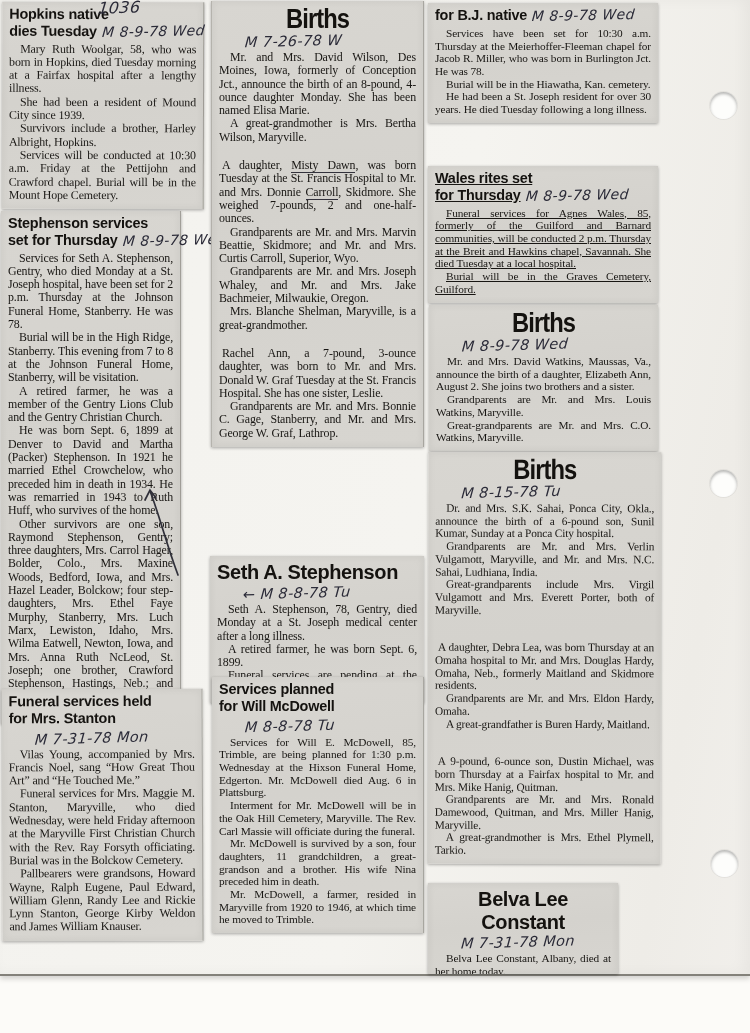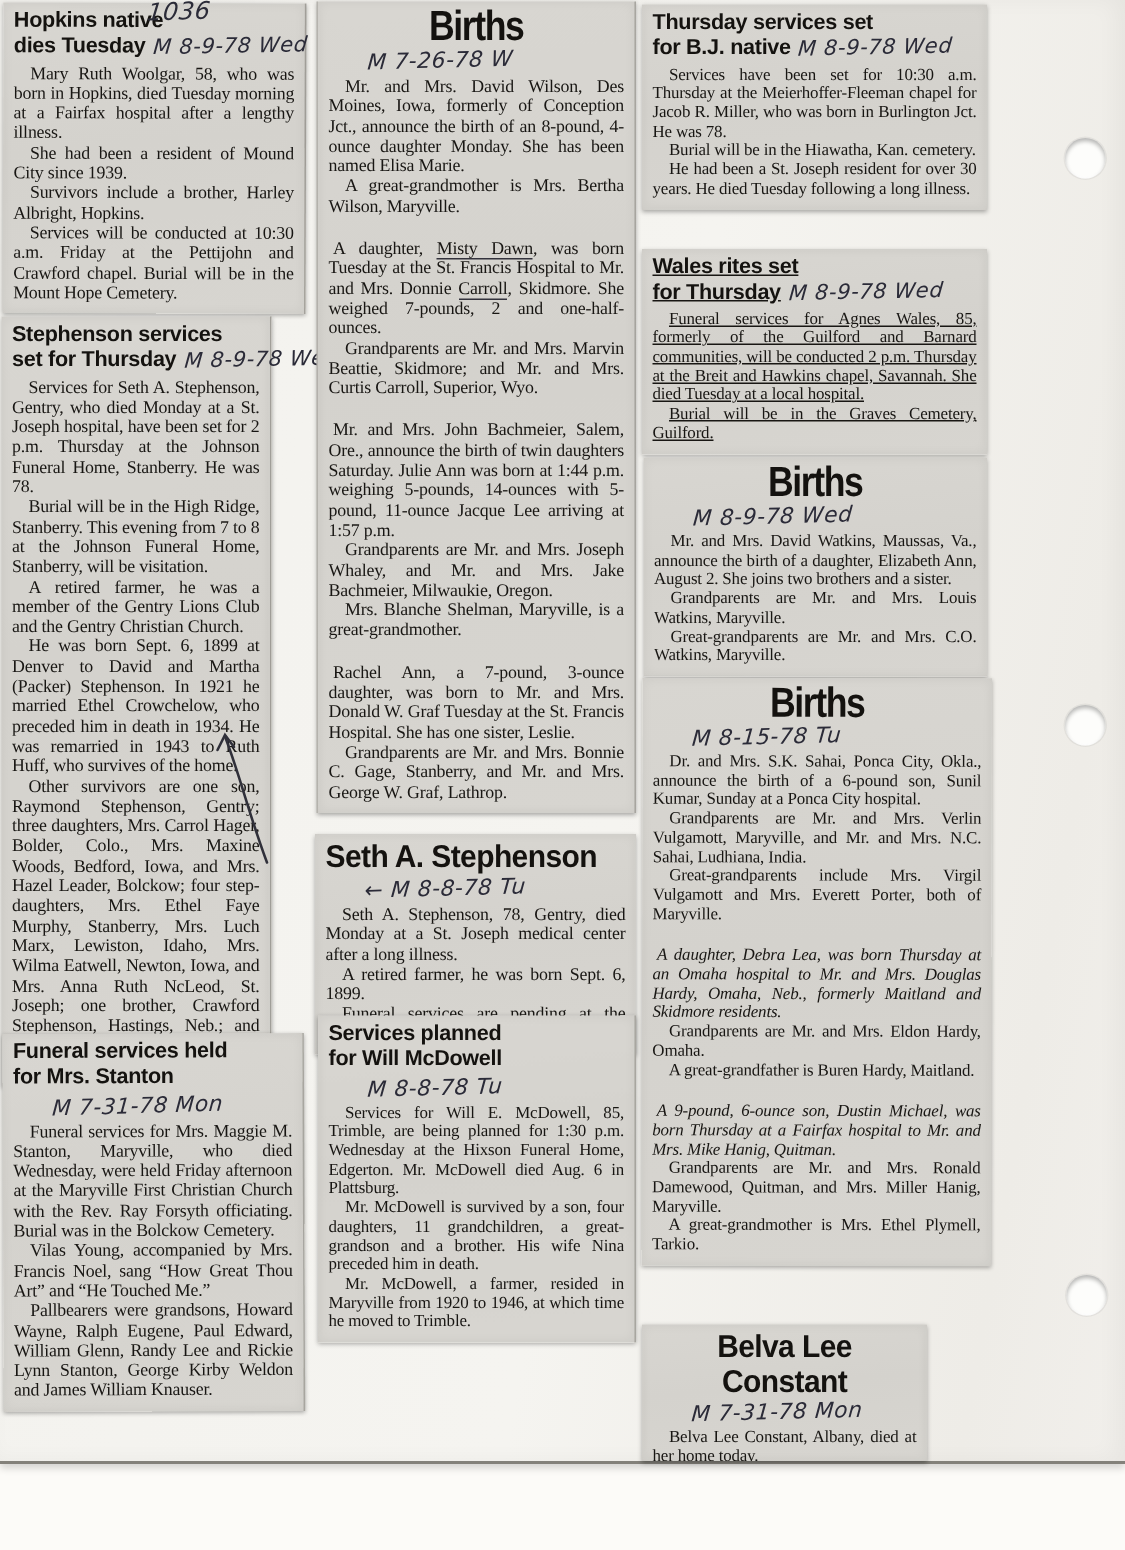--- a/index.html
+++ b/index.html
@@ -59,21 +59,21 @@
   #c-mcdowell  {left:212px;top:677px; width:212px;border-right:1px solid rgba(60,58,50,.3);}
   #c-bj        {left:428px;top:3px;   width:230px;}
   #c-wales     {left:428px;top:166px; width:230px;text-decoration:underline;}
   #c-births2   {left:429px;top:305px; width:229px;}
   #c-births3   {left:428px;top:452px; width:233px;transform:rotate(.1deg);}
   #c-belva     {left:428px;top:883px; width:190px;max-height:91px;overflow:hidden;}
   
   #c-bj p,#c-wales p,#c-births2 p,#c-births3 p,#c-mcdowell p,#c-belva p{
     font-size:11.3px;line-height:12.7px;
   }
-  #c-births3 p.gap{margin-top:15px;font-style:italic;}
+  #c-births3 p.gap{margin-top:25px;}
   
   .hole{
     position:absolute;width:27px;height:27px;border-radius:50%;
     background:#fdfdfb;
     box-shadow:inset 0 2px 3px rgba(0,0,0,0.28), inset 0 -1px 1px rgba(255,255,255,0.8), 0 0 0 1px rgba(0,0,0,0.05);
   }
   .hole1{left:710px;top:92px;}
   .hole2{left:710px;top:470px;}
   .hole3{left:711px;top:850px;}
   
@@ -109,57 +109,56 @@
           <path d="M14 8 C24 34, 30 60, 42 92" fill="none" stroke="#30303a" stroke-width="1.7" stroke-linecap="round"></path>
           <path d="M9 17 L14 7 L20 15" fill="none" stroke="#30303a" stroke-width="1.7" stroke-linecap="round"></path>
         </svg>
       </article>
       <article class="clipping" id="c-stanton">
         <div class="kicker">
           <div class="kline"><span>Funeral services held</span></div>
           <div class="kline"><span>for Mrs. Stanton</span></div>
         </div>
         <span class="hw hw-line">M 7-31-78 Mon</span>
+        <p>Vilas Young, accompanied by Mrs. Francis Noel, sang “How Great Thou Art” and “He Touched Me.”</p>
         <p>Funeral services for Mrs. Maggie M. Stanton, Maryville, who died Wednesday, were held Friday afternoon at the Maryville First Christian Church with the Rev. Ray Forsyth officiating. Burial was in the Bolckow Cemetery.</p>
-        <p>Vilas Young, accompanied by Mrs. Francis Noel, sang “How Great Thou Art” and “He Touched Me.”</p>
         <p>Pallbearers were grandsons, Howard Wayne, Ralph Eugene, Paul Edward, William Glenn, Randy Lee and Rickie Lynn Stanton, George Kirby Weldon and James William Knauser.</p>
       </article>
       <article class="clipping" id="c-births1">
         <div class="banner">Births</div>
         <span class="hw hw-line">M 7-26-78 W</span>
         <p>Mr. and Mrs. David Wilson, Des Moines, Iowa, formerly of Conception Jct., announce the birth of an 8-pound, 4-ounce daughter Monday. She has been named Elisa Marie.</p>
         <p>A great-grandmother is Mrs. Bertha Wilson, Maryville.</p>
         <p class="gap">A daughter, <u>Misty Dawn</u>, was born Tuesday at the St. Francis Hospital to Mr. and Mrs. Donnie <u>Carroll</u>, Skidmore. She weighed 7-pounds, 2 and one-half-ounces.</p>
         <p>Grandparents are Mr. and Mrs. Marvin Beattie, Skidmore; and Mr. and Mrs. Curtis Carroll, Superior, Wyo.</p>
-        <p class="gap">Mr. and Mrs. John Bachmeier, Salem, Ore., announce the birth of twin daughters Saturday. Julie Ann was born at 1:44 p.m. weighing 5-pounds, 14-ounces with 5-pound, 11-ounce Jacque Lee arriving at 1:57 p.m.</p>
         <p>Grandparents are Mr. and Mrs. Joseph Whaley, and Mr. and Mrs. Jake Bachmeier, Milwaukie, Oregon.</p>
         <p>Mrs. Blanche Shelman, Maryville, is a great-grandmother.</p>
         <p class="gap">Rachel Ann, a 7-pound, 3-ounce daughter, was born to Mr. and Mrs. Donald W. Graf Tuesday at the St. Francis Hospital. She has one sister, Leslie.</p>
         <p>Grandparents are Mr. and Mrs. Bonnie C. Gage, Stanberry, and Mr. and Mrs. George W. Graf, Lathrop.</p>
       </article>
       <article class="clipping" id="c-seth">
         <div class="banner name left">Seth A. Stephenson</div>
         <span class="hw hw-line">← M 8-8-78 Tu</span>
         <p>Seth A. Stephenson, 78, Gentry, died Monday at a St. Joseph medical center after a long illness.</p>
         <p>A retired farmer, he was born Sept. 6, 1899.</p>
         <p>Funeral services are pending at the Johnson Funeral Home, Stanberry.</p>
       </article>
       <article class="clipping" id="c-mcdowell">
         <div class="kicker">
           <div class="kline"><span>Services planned</span></div>
           <div class="kline"><span>for Will McDowell</span></div>
         </div>
         <span class="hw hw-line">M 8-8-78 Tu</span>
         <p>Services for Will E. McDowell, 85, Trimble, are being planned for 1:30 p.m. Wednesday at the Hixson Funeral Home, Edgerton. Mr. McDowell died Aug. 6 in Plattsburg.</p>
+        <p>Interment for Mr. McDowell will be in the Oak Hill Cemetery, Maryville. The Rev. Carl Massie will officiate during the funeral.</p>
         <p>Mr. McDowell is survived by a son, four daughters, 11 grandchildren, a great-grandson and a brother. His wife Nina preceded him in death.</p>
         <p>Mr. McDowell, a farmer, resided in Maryville from 1920 to 1946, at which time he moved to Trimble.</p>
       </article>
       <article class="clipping" id="c-bj">
         <div class="kicker">
-          <div class="kline"><span>Thursday services set</span></div>
           <div class="kline"><span>for B.J. native</span><span class="hw hw-inline">M 8-9-78 Wed</span></div>
         </div>
         <p>Services have been set for 10:30 a.m. Thursday at the Meierhoffer-Fleeman chapel for Jacob R. Miller, who was born in Burlington Jct. He was 78.</p>
         <p>Burial will be in the Hiawatha, Kan. cemetery.</p>
         <p>He had been a St. Joseph resident for over 30 years. He died Tuesday following a long illness.</p>
       </article>
       <article class="clipping" id="c-wales">
         <div class="kicker">
           <div class="kline"><span>Wales rites set</span></div>
           <div class="kline"><span>for Thursday</span><span class="hw hw-inline">M 8-9-78 Wed</span></div>

